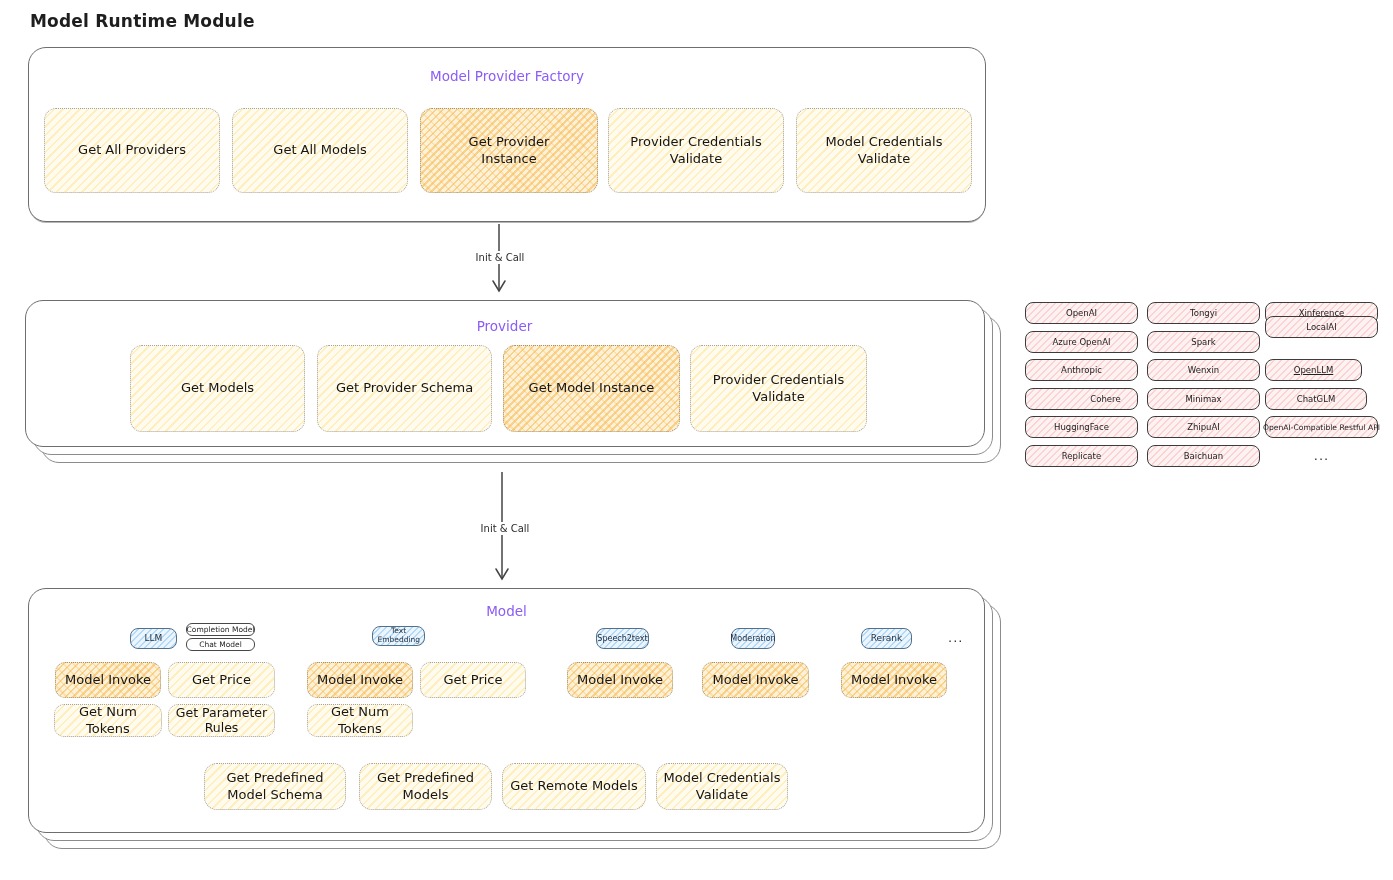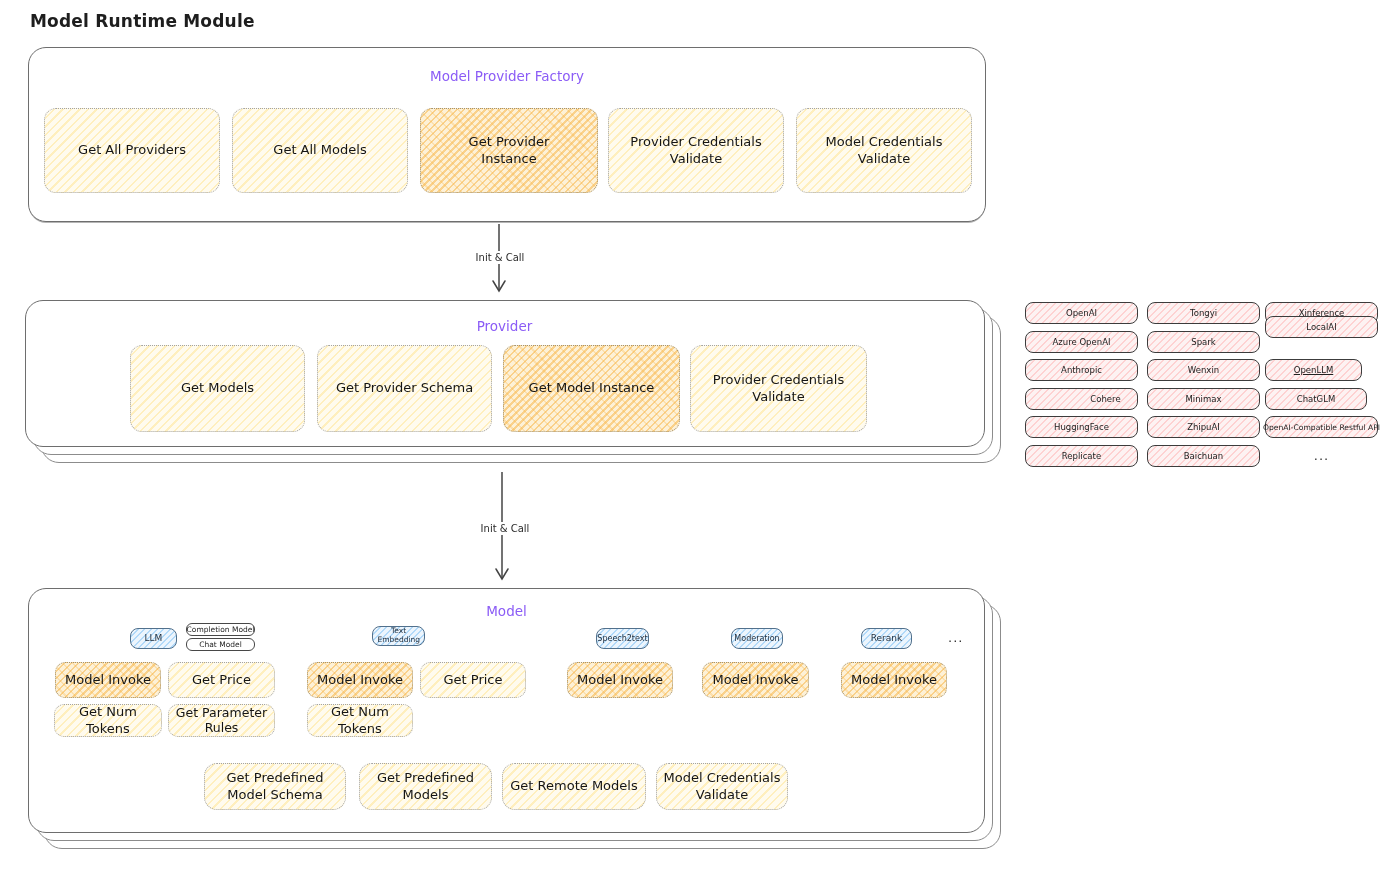--- a/index.html
+++ b/index.html
@@ -188,21 +188,21 @@
   </div>
 <div class="tab-white" style="left:186px;top:638px;width:69px;height:13px;">
     <span>Chat Model</span>
   </div>
 <div class="tab-blue" style="left:372px;top:626px;width:53px;height:20px;font-size:7.5px;">
     <span style="max-width:42px;">Text Embedding</span>
   </div>
 <div class="tab-blue" style="left:596px;top:628px;width:53px;height:21px;">
     <span>Speech2text</span>
   </div>
-<div class="tab-blue" style="left:731px;top:628px;width:52px;height:21px;text-align:center;">
+<div class="tab-blue" style="left:731px;top:628px;width:44px;height:21px;text-align:center;">
     <span>Moderation</span>
   </div>
 <div class="tab-blue" style="left:861px;top:628px;width:51px;height:21px;font-size:9px;">
     <span>Rerank</span>
   </div>
 <div class="dots" style="left:948px;top:630px;width:22px;">...</div>
 
 <div class="box orange" style="left:55px;top:662px;width:106px;height:36px;border-radius:10px;">
     <span>Model Invoke</span>
   </div>

